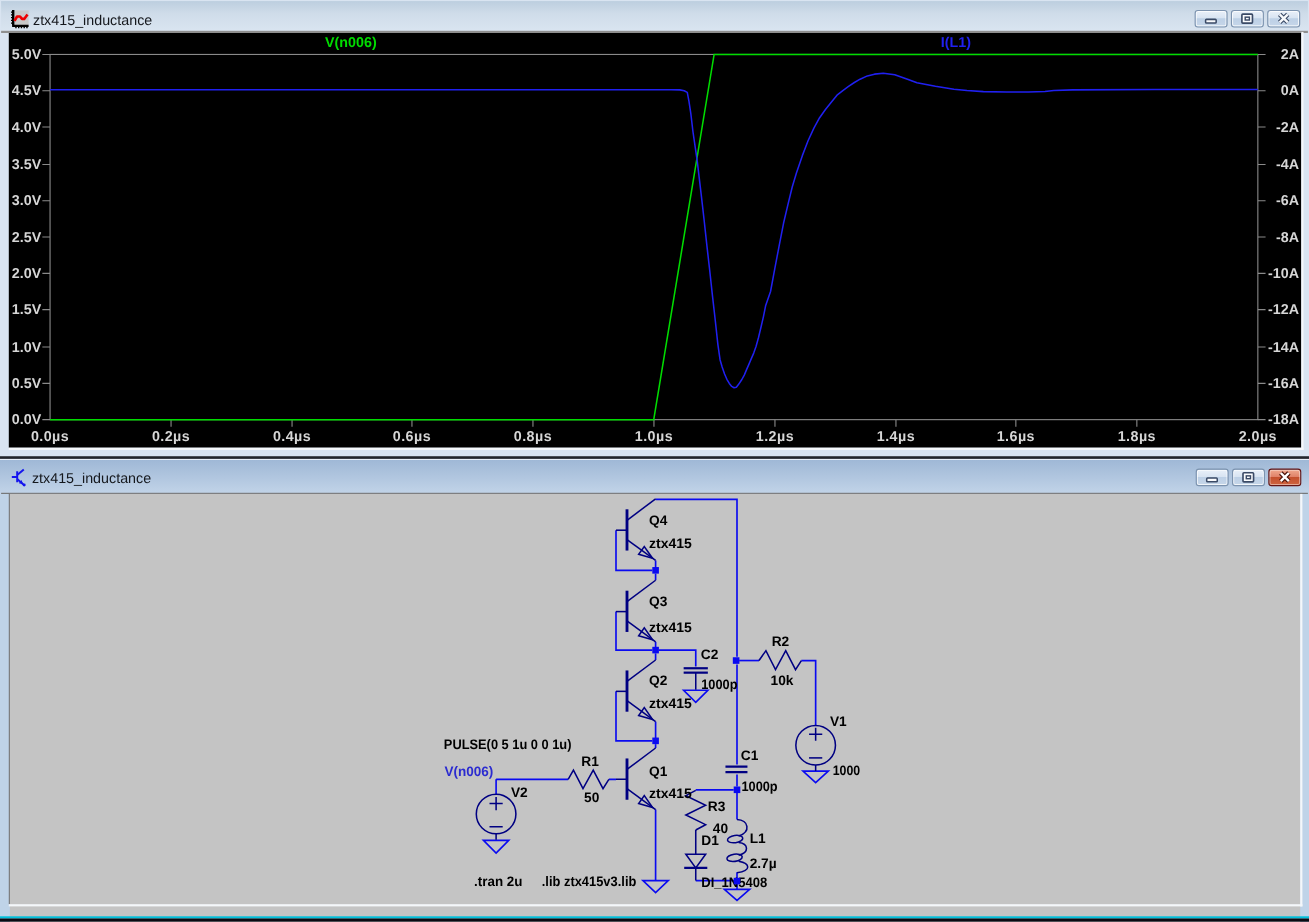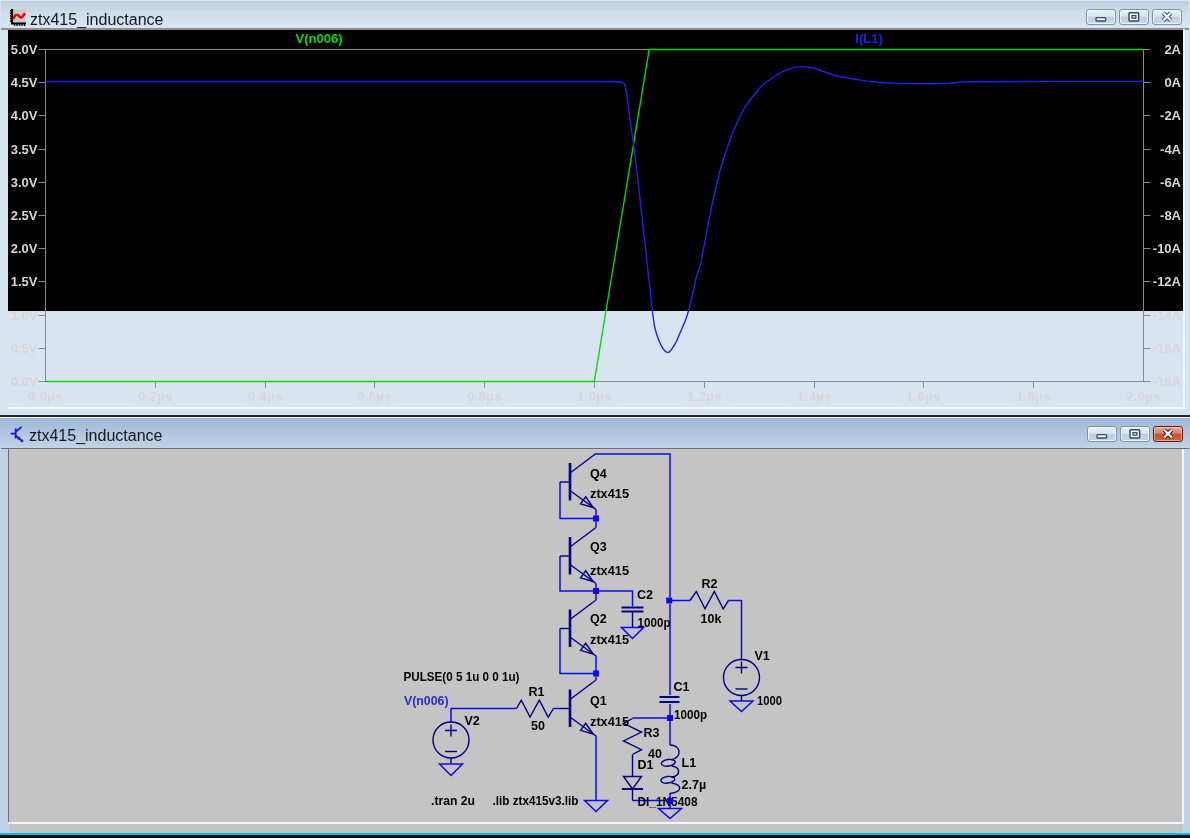--- a/index.html
+++ b/index.html
@@ -3,26 +3,26 @@
 <meta charset="utf-8">
 <style>
 html,body{margin:0;padding:0;}
 body{width:1190px;height:838px;overflow:hidden;background:#10101a;font-family:"Liberation Sans",sans-serif;position:relative;}
 .win{position:absolute;left:0;width:1190px;}
 #win1{top:0;height:415px;background:#D9E4F1;}
 #win2{top:417px;height:421px;background:#BFD3E8;}
 .cap1{position:absolute;left:1px;right:1px;top:1px;height:28px;background:linear-gradient(180deg,#BCCEDF 0%,#CFDCE9 40%,#DAE5F1 100%);}
 .cap2{position:absolute;left:0;right:0;top:0;height:31px;border-top:1.5px solid #F2F6FB;background:linear-gradient(180deg,#9FB8D6 0%,#B2C7E0 55%,#C2D4E8 100%);background-clip:padding-box;}
 
-.title{position:absolute;left:29px;top:10px;font-size:16px;color:#15181d;}
+.title{position:absolute;left:29px;top:10px;font-size:13px;color:#15181d;}
 .btns{position:absolute;right:7px;display:flex;gap:3px;}
 .btn{width:28px;height:14px;border:1px solid #7C93AF;border-radius:3px;background:linear-gradient(180deg,#E9F0F9 0%,#D8E4F2 45%,#BDD0E6 50%,#C6D6E9 100%);box-shadow:inset 0 0 0 1px rgba(255,255,255,0.75);position:relative;}
 .btnred{border-color:#641414;background:linear-gradient(180deg,#F0A88E 0%,#E0836A 45%,#C4502E 50%,#CE6440 100%);box-shadow:inset 0 0 0 1px rgba(255,255,255,0.45);}
 .btn svg{position:absolute;left:0;top:0;}
-#plotarea{position:absolute;left:8px;top:29px;width:1175px;height:282px;background:#000;}
+#plotarea{position:absolute;left:8px;top:29px;width:1175px;height:378px;background:#000;}
 #plotarea svg{position:absolute;left:0;top:0;}
 #canv{position:absolute;left:9px;top:32px;width:1173px;height:392px;background:#C4C4C4;}
 #canv svg{position:absolute;left:0;top:0;}
 .edge1{position:absolute;left:8px;top:29px;width:1175px;height:378px;border-right:2px solid #F5F8FB;border-bottom:2px solid #F5F8FB;pointer-events:none;}
 </style>
 </head>
 <body>
 <div class="win" id="win1">
   <div class="cap1">
     <svg width="17" height="17" style="position:absolute;left:9px;top:8px" viewBox="0 0 17 17">

